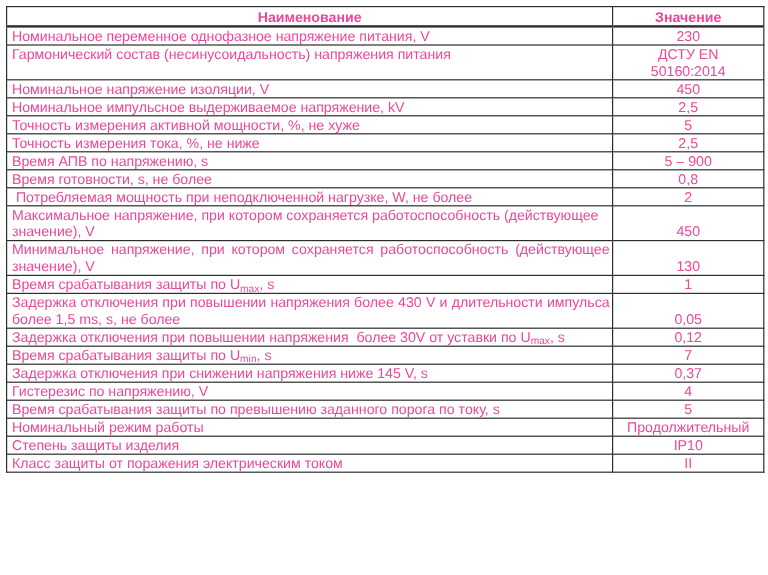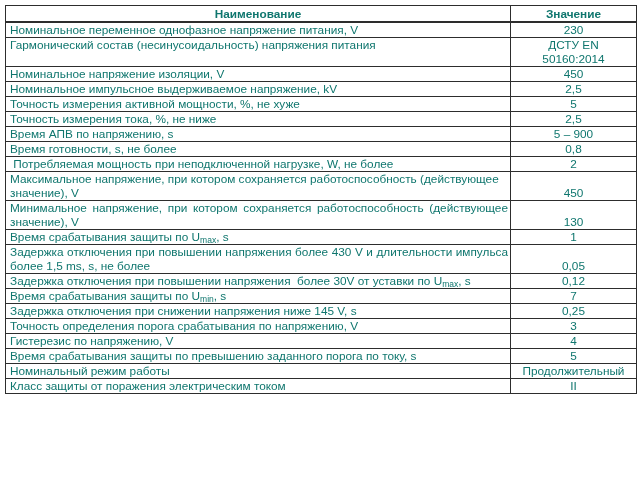--- a/index.html
+++ b/index.html
@@ -9,21 +9,21 @@
     width: 640px;
     height: 479px;
     overflow: hidden;
   }
   .page {
     box-sizing: border-box;
     width: 640px;
     height: 479px;
     padding: 5px 4px 16px 5px;
     font-family: "Liberation Sans", sans-serif;
-    color: #0f766e;
+    color: #ec4899;
   }
   table.spec {
     border-collapse: collapse;
     table-layout: fixed;
     width: 631px;
     background: #ffffff;
   }
   col.c-name  { width: 505px; }
   col.c-value { width: 126px; }
   th, td {
@@ -133,37 +133,37 @@
         <tr>
           <td class="name">Задержка отключения при повышении напряжения&nbsp; более 30V от уставки по U<sub>max</sub>, s</td>
           <td class="value">0,12</td>
         </tr>
         <tr>
           <td class="name">Время срабатывания защиты по U<sub>min</sub>, s</td>
           <td class="value">7</td>
         </tr>
         <tr>
           <td class="name">Задержка отключения при снижении напряжения ниже 145 V, s</td>
-          <td class="value">0,25</td>
-        </tr>
-        <tr>
-          <td class="name">Точность определения порога срабатывания по напряжению, V</td>
-          <td class="value">3</td>
+          <td class="value">0,37</td>
         </tr>
         <tr>
           <td class="name">Гистерезис по напряжению, V</td>
           <td class="value">4</td>
         </tr>
         <tr>
           <td class="name">Время срабатывания защиты по превышению заданного порога по току, s</td>
           <td class="value">5</td>
         </tr>
         <tr>
           <td class="name">Номинальный режим работы</td>
           <td class="value">Продолжительный</td>
         </tr>
         <tr>
+          <td class="name">Степень защиты изделия</td>
+          <td class="value">IP10</td>
+        </tr>
+        <tr>
           <td class="name">Класс защиты от поражения электрическим током</td>
           <td class="value">II</td>
         </tr>
       </tbody>
   </table>
 </div>
 
 </body></html>

